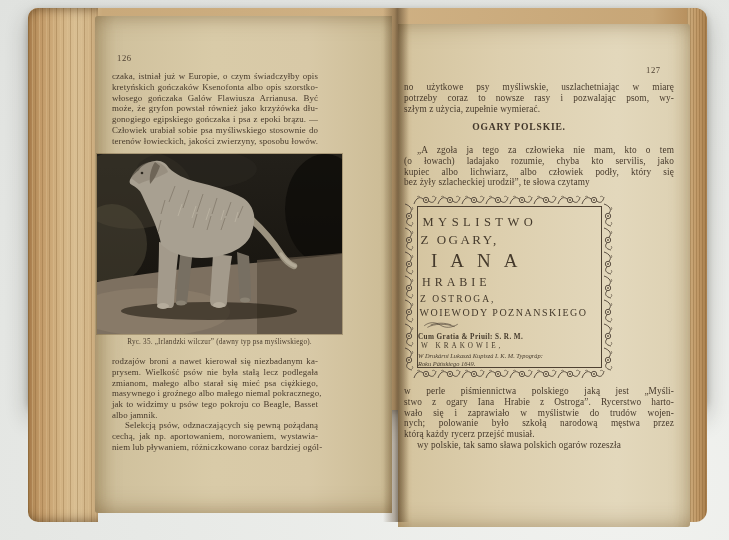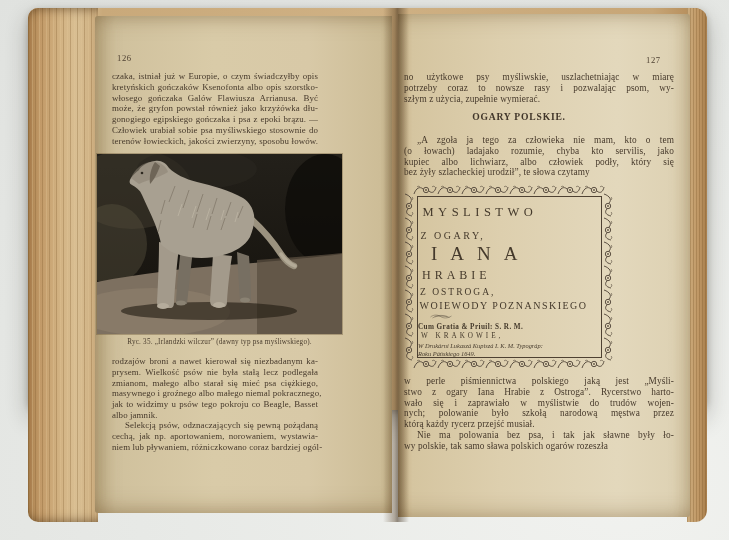--- a/index.html
+++ b/index.html
@@ -27,21 +27,21 @@
       repeating-linear-gradient(90deg, rgba(120,85,40,.30) 0 1px, rgba(0,0,0,0) 1px 3px),
       linear-gradient(90deg,#cdad7e 0%,#c09866 55%,#a87e4c 100%);
   }
   .page{position:absolute;box-shadow:0 1px 2px rgba(80,55,25,.45);}
   .page-left{
     left:67px;top:8px;width:297px;height:497px;border-radius:3px 0 0 3px;
     background:linear-gradient(90deg,#c2b089 0%,#d0c19d 7%,#d9cba8 40%,#d8c9a7 72%,#cdbd97 96%,#c3b189 100%);
     box-shadow:inset 0 14px 22px -16px rgba(110,80,40,.55), inset 0 -16px 22px -16px rgba(110,80,40,.5), inset 18px 0 26px -18px rgba(110,80,40,.35);
   }
   .page-right{
-    left:370px;top:6px;width:292px;height:503px;border-radius:0 3px 3px 0;
+    left:370px;top:16px;width:292px;height:503px;border-radius:0 3px 3px 0;
     background:linear-gradient(90deg,#c3ab80 0%,#d5c5a0 5%,#ddcfae 35%,#e3d8bc 75%,#ded2b4 94%,#d3c4a1 100%);
     box-shadow:inset 0 14px 22px -16px rgba(110,80,40,.5), inset 0 -16px 22px -16px rgba(110,80,40,.45), inset -14px 0 24px -18px rgba(110,80,40,.3);
   }
   .gutter{
     position:absolute;left:355px;top:0;width:26px;height:514px;
     background:linear-gradient(90deg, rgba(70,45,18,0) 0%, rgba(70,45,18,.38) 45%, rgba(50,32,12,.5) 55%, rgba(70,45,18,0) 100%);
   }
   .pageno{position:absolute;font-size:8.6px;letter-spacing:.6px;color:#4c3f30;}
   .para{position:absolute;font-size:8.9px;line-height:10.75px;letter-spacing:.1px;color:#46392b;}
   .page-right .para{font-size:9.3px;}
@@ -51,21 +51,21 @@
   .figure{position:absolute;left:2px;top:138px;width:245px;height:180px;box-shadow:0 0 0 1px rgba(90,70,40,.35);}
   .caption{position:absolute;left:2px;top:322px;width:245px;text-align:center;font-size:7.2px;letter-spacing:.2px;color:#4a3d2e;}
   .heading{position:absolute;left:6px;top:97px;width:230px;text-align:center;font-weight:bold;font-size:9.6px;letter-spacing:.8px;color:#41362a;}
   .plate{position:absolute;left:5px;top:168px;width:212px;height:190px;}
   .plate-frame{
     position:absolute;left:14px;top:14px;width:183px;height:160px;
     border:1.4px solid #4e4132;display:flex;flex-direction:column;align-items:flex-start;
     color:#453a2c;
   }
   .pt1{margin-top:8px;font-size:12.5px;letter-spacing:4.5px;padding-left:4.5px;}
-  .pt2{margin-top:10px;font-size:10px;letter-spacing:2.5px;padding-left:2.5px;}
+  .pt2{margin-top:2px;font-size:13px;letter-spacing:2.5px;padding-left:2.5px;}
   .pt3{margin-top:2px;font-size:19px;letter-spacing:13px;padding-left:13px;}
   .pt4{margin-top:3px;font-size:12px;letter-spacing:4px;padding-left:4px;}
   .pt5{margin-top:4px;font-size:9.5px;letter-spacing:2px;padding-left:2px;}
   .pt6{margin-top:3px;font-size:10px;letter-spacing:1.5px;padding-left:1.5px;}
   .pi1{margin-top:4px;font-size:7.2px;letter-spacing:.4px;font-weight:bold;}
   .pi2{margin-top:1px;font-size:7.2px;letter-spacing:3px;padding-left:3px;font-weight:normal;}
   .pi3{margin-top:2px;font-size:6.4px;font-style:italic;}
   .pi4{margin-top:1px;font-size:6.4px;font-style:italic;}
   .orn{position:absolute;}
   .orn-vert{transform:rotate(90deg);}
@@ -222,21 +222,20 @@
 
       <div class="para end" style="left:6px;top:362px;width:270px;">
           <div class="tline">w perle piśmiennictwa polskiego jaką jest „Myśli-</div>
           <div class="tline">stwo z ogary Iana Hrabie z Ostroga”. Rycerstwo harto-</div>
           <div class="tline">wało się i zaprawiało w myślistwie do trudów wojen-</div>
           <div class="tline">nych; polowanie było szkołą narodową męstwa przez</div>
           <div class="tline">którą każdy rycerz przejść musiał.</div>
         </div>
 
       <div class="para ind end" style="left:6px;top:416px;width:270px;">
-          <div class="tline">Nie ma polowania bez psa, i tak jak sławne były ło-</div>
           <div class="tline">wy polskie, tak samo sława polskich ogarów rozeszła</div>
         </div>
     </div>
 
     <div class="gutter"></div>
   </div>
 
   <svg width="0" height="0" style="position:absolute;">
     <defs>
       <g id="ornMotif" stroke="#5d5143" fill="none" stroke-width="1">

